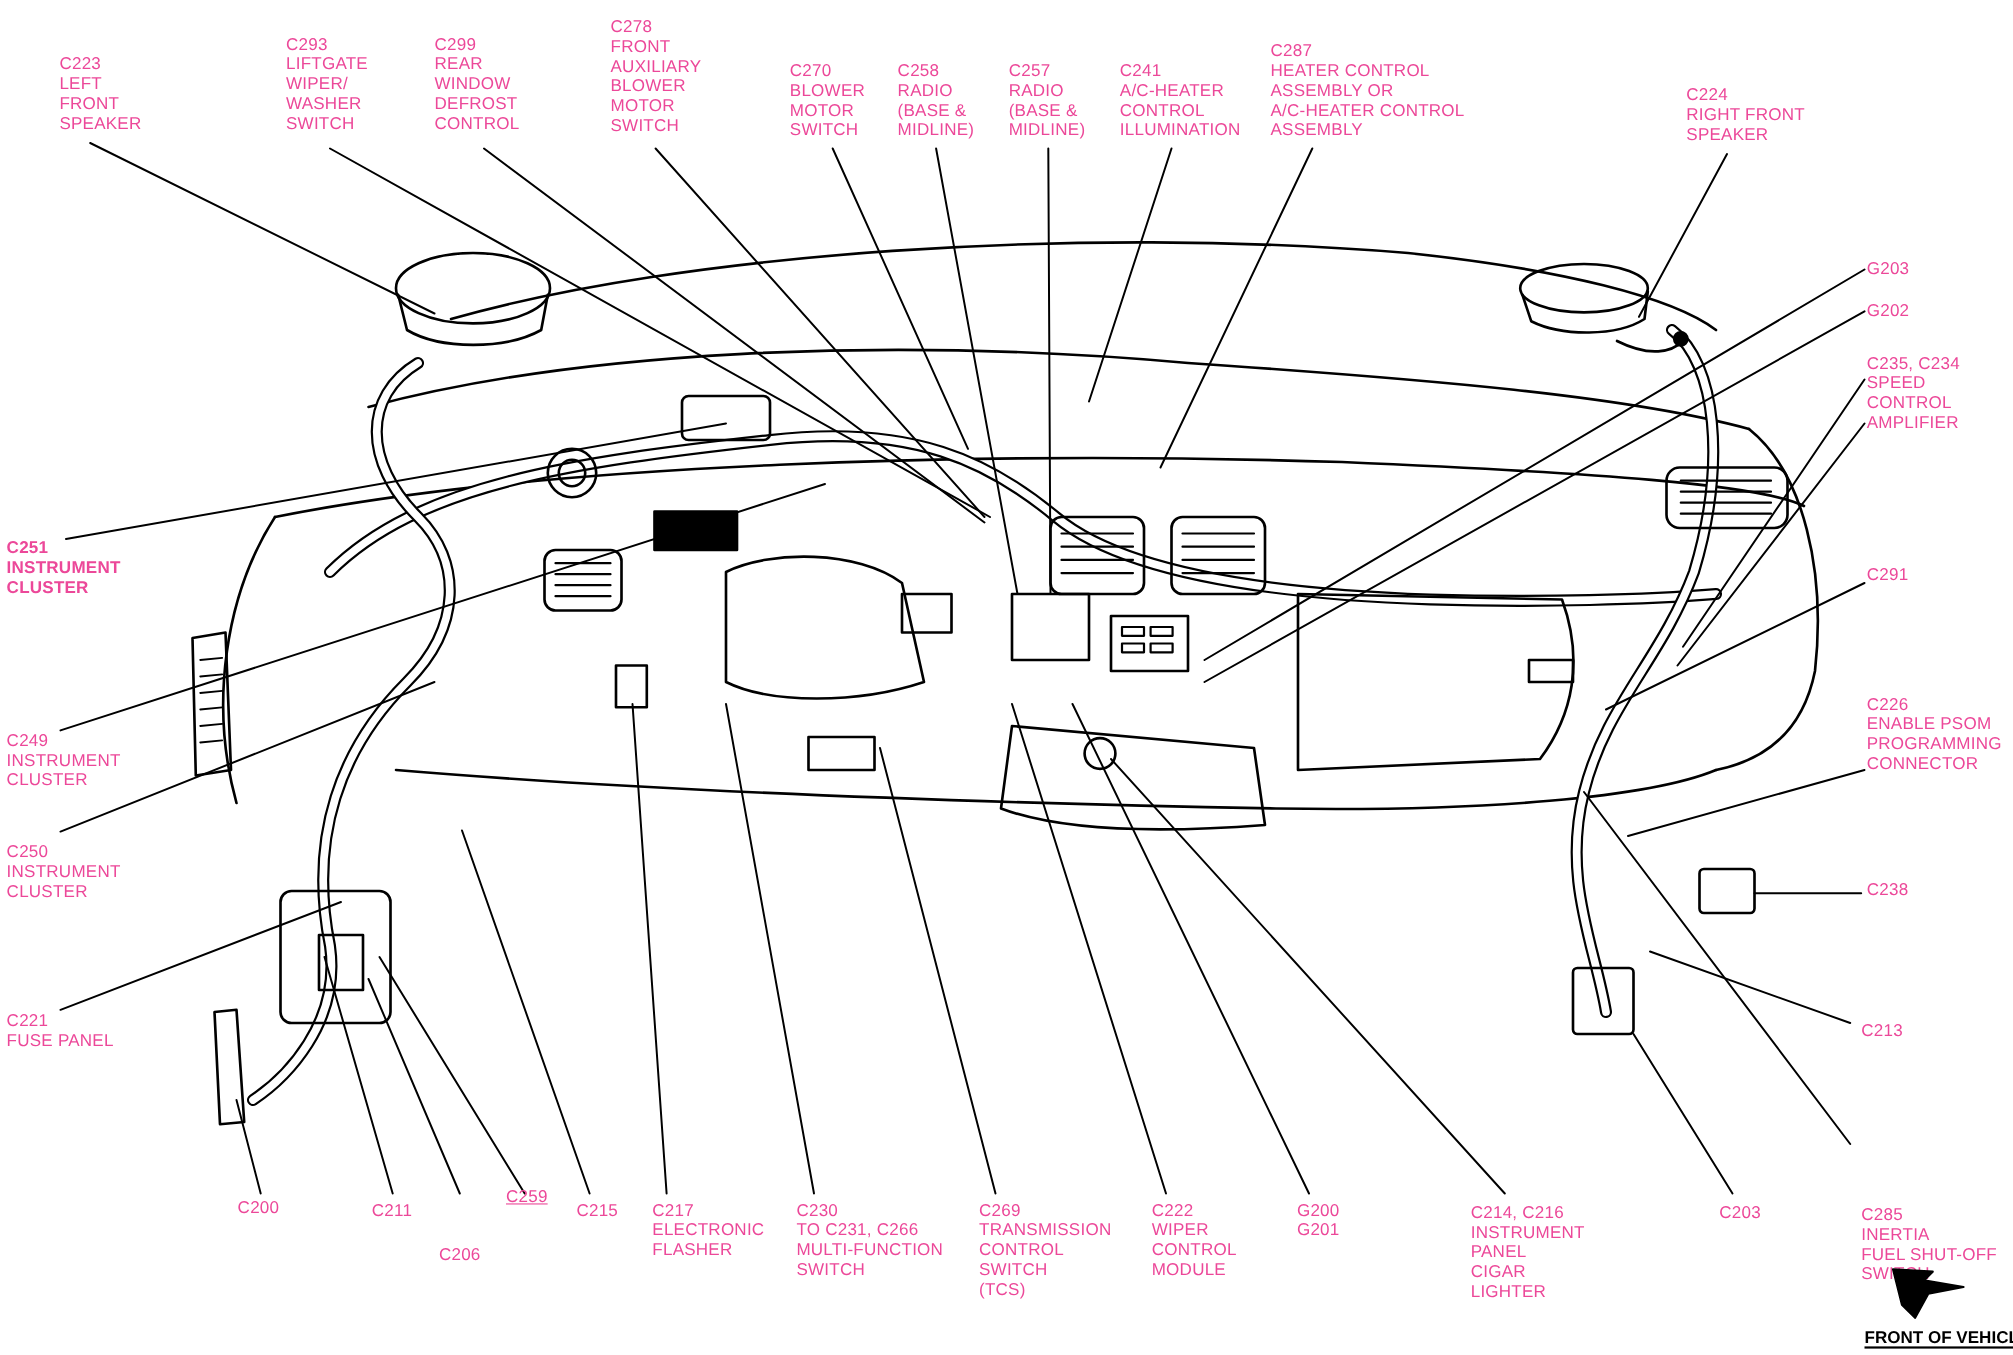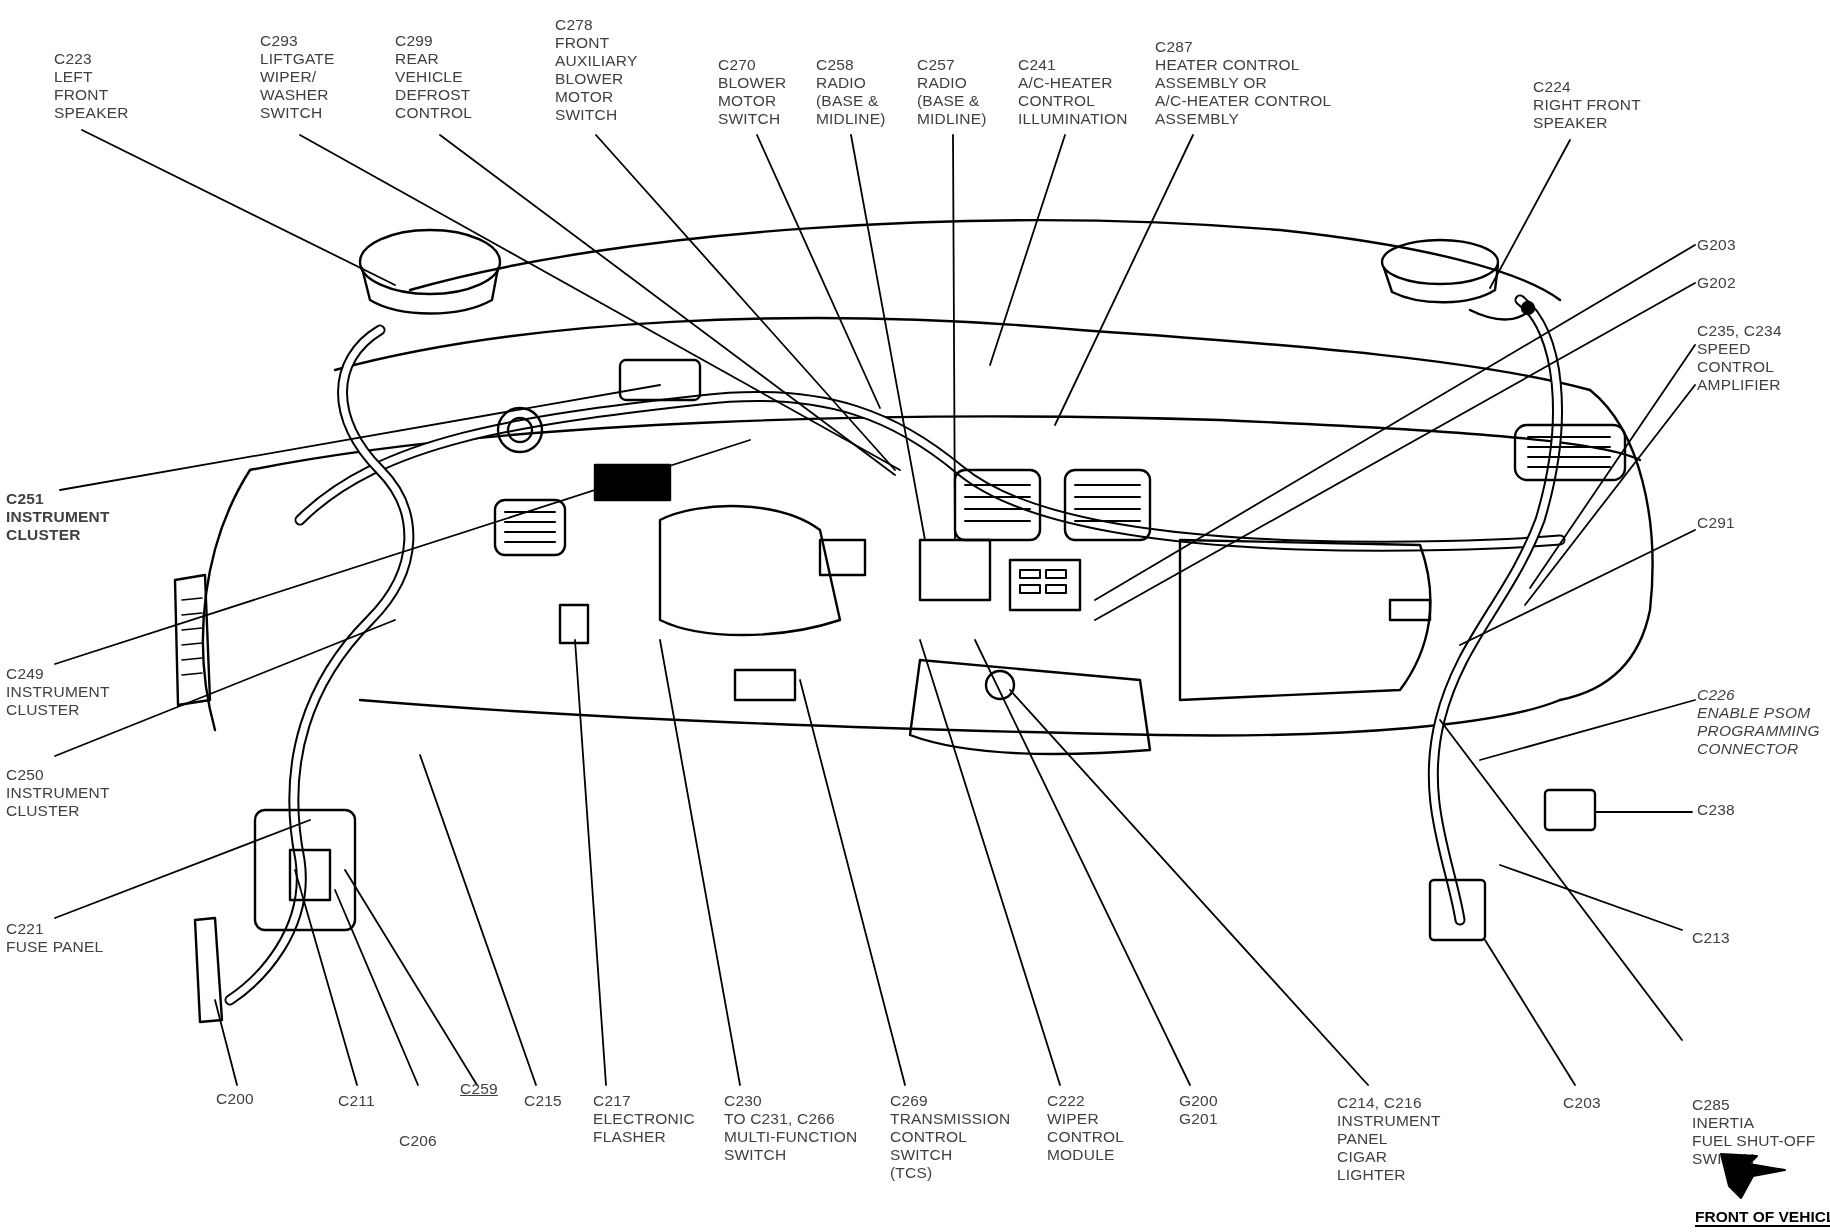--- a/index.html
+++ b/index.html
@@ -1,18 +1,18 @@
 <!DOCTYPE html>
 <html><head>
 <meta charset="utf-8">
 <style>
   html,body{margin:0;padding:0;background:#ffffff;}
   body{width:1830px;height:1232px;position:relative;overflow:hidden;font-family:"Liberation Sans",sans-serif;color:#000;}
   #stage{position:absolute;left:0;top:0;width:1830px;height:1232px;}
-  .lbl{position:absolute;font-size:15.5px;line-height:18px;letter-spacing:0.2px;white-space:nowrap;color:#404040;}
+  .lbl{position:absolute;font-size:15.5px;line-height:18px;letter-spacing:0.2px;white-space:nowrap;color:#ec4899;}
   .lbl .ln{display:block;}
   #front{position:absolute;left:1668px;top:1150px;width:162px;text-align:center;}
   #front .arrow{display:block;margin:0 auto 6px auto;}
   #front .txt{font-weight:bold;font-size:15.5px;text-decoration:underline;text-underline-offset:3px;text-decoration-thickness:2px;white-space:nowrap;padding-left:27px;}
   svg{position:absolute;left:0;top:0;}
 </style>
 </head>
 <body>
 
 <div id="stage">
@@ -164,21 +164,21 @@
   <div class="lbl" style="left:260px;top:32px;">
       <span class="ln">C293</span>
       <span class="ln">LIFTGATE</span>
       <span class="ln">WIPER/</span>
       <span class="ln">WASHER</span>
       <span class="ln">SWITCH</span>
     </div>
   <div class="lbl" style="left:395px;top:32px;">
       <span class="ln">C299</span>
       <span class="ln">REAR</span>
-      <span class="ln">VEHICLE</span>
+      <span class="ln">WINDOW</span>
       <span class="ln">DEFROST</span>
       <span class="ln">CONTROL</span>
     </div>
   <div class="lbl" style="left:555px;top:16px;">
       <span class="ln">C278</span>
       <span class="ln">FRONT</span>
       <span class="ln">AUXILIARY</span>
       <span class="ln">BLOWER</span>
       <span class="ln">MOTOR</span>
       <span class="ln">SWITCH</span>
@@ -227,21 +227,21 @@
     </div>
   <div class="lbl" style="left:1697px;top:322px;">
       <span class="ln">C235, C234</span>
       <span class="ln">SPEED</span>
       <span class="ln">CONTROL</span>
       <span class="ln">AMPLIFIER</span>
     </div>
   <div class="lbl" style="left:1697px;top:514px;">
       <span class="ln">C291</span>
     </div>
-  <div class="lbl" style="left:1697px;top:686px;font-style:italic;">
+  <div class="lbl" style="left:1697px;top:632px;">
       <span class="ln">C226</span>
       <span class="ln">ENABLE PSOM</span>
       <span class="ln">PROGRAMMING</span>
       <span class="ln">CONNECTOR</span>
     </div>
   <div class="lbl" style="left:1697px;top:801px;">
       <span class="ln">C238</span>
     </div>
   <div class="lbl" style="left:1692px;top:929px;">
       <span class="ln">C213</span>

